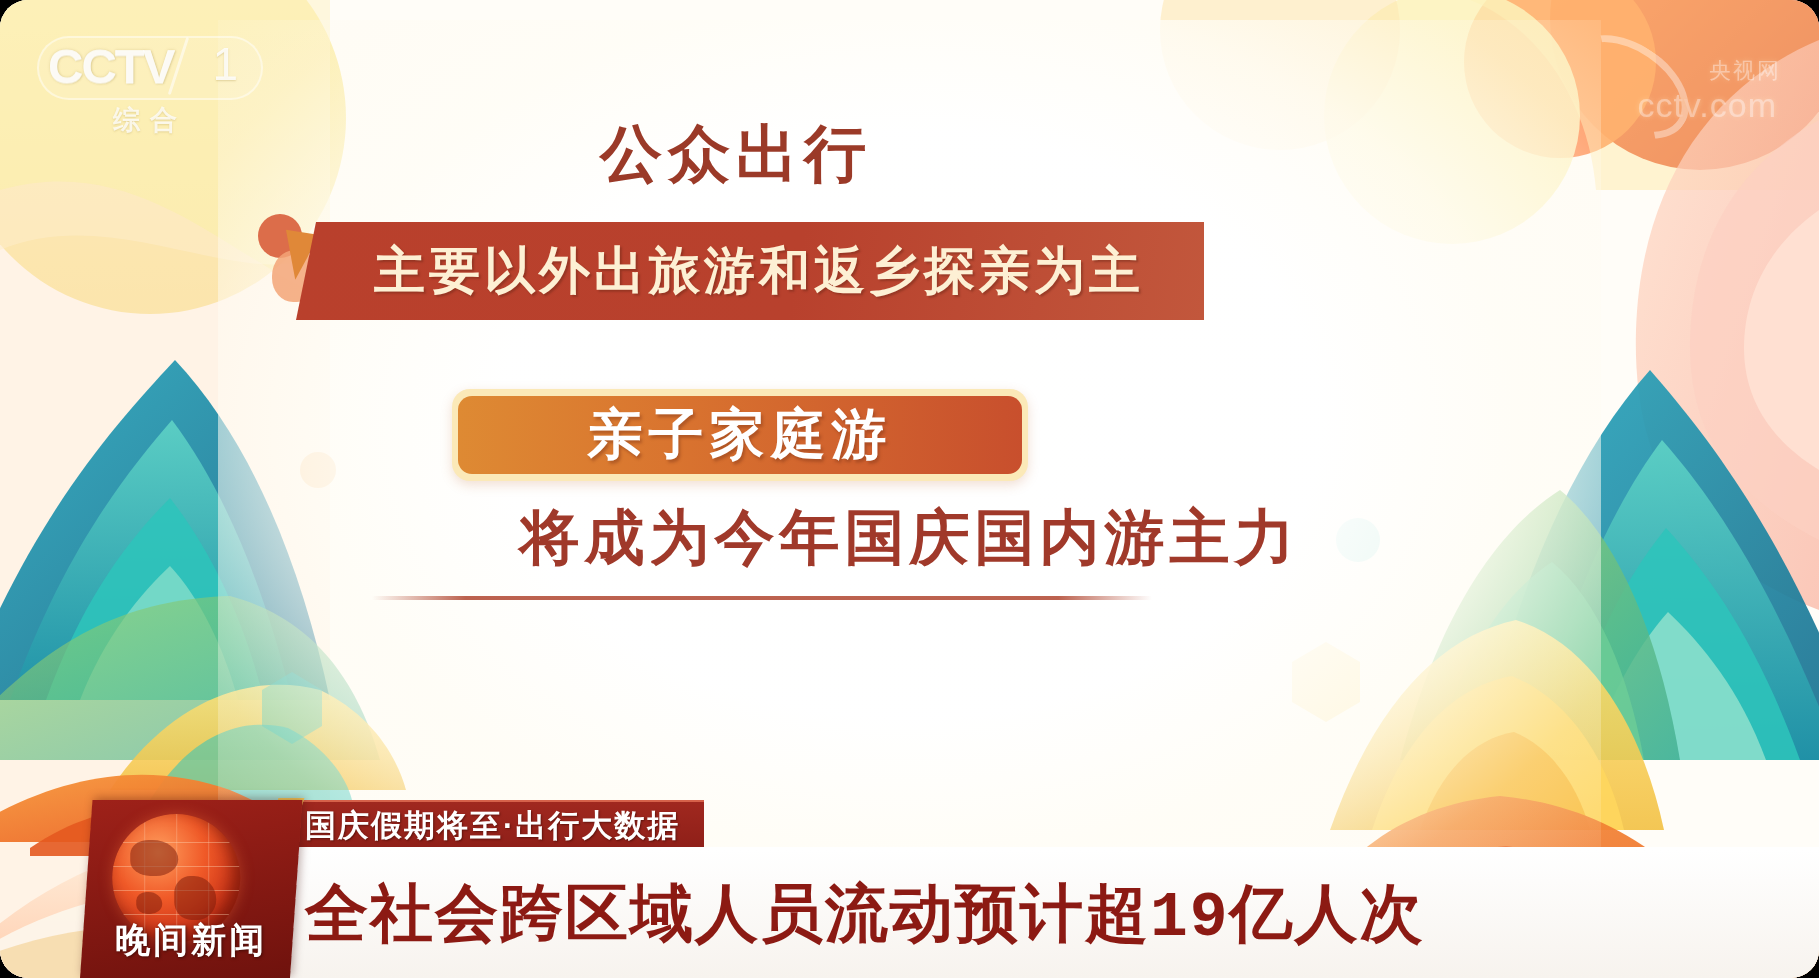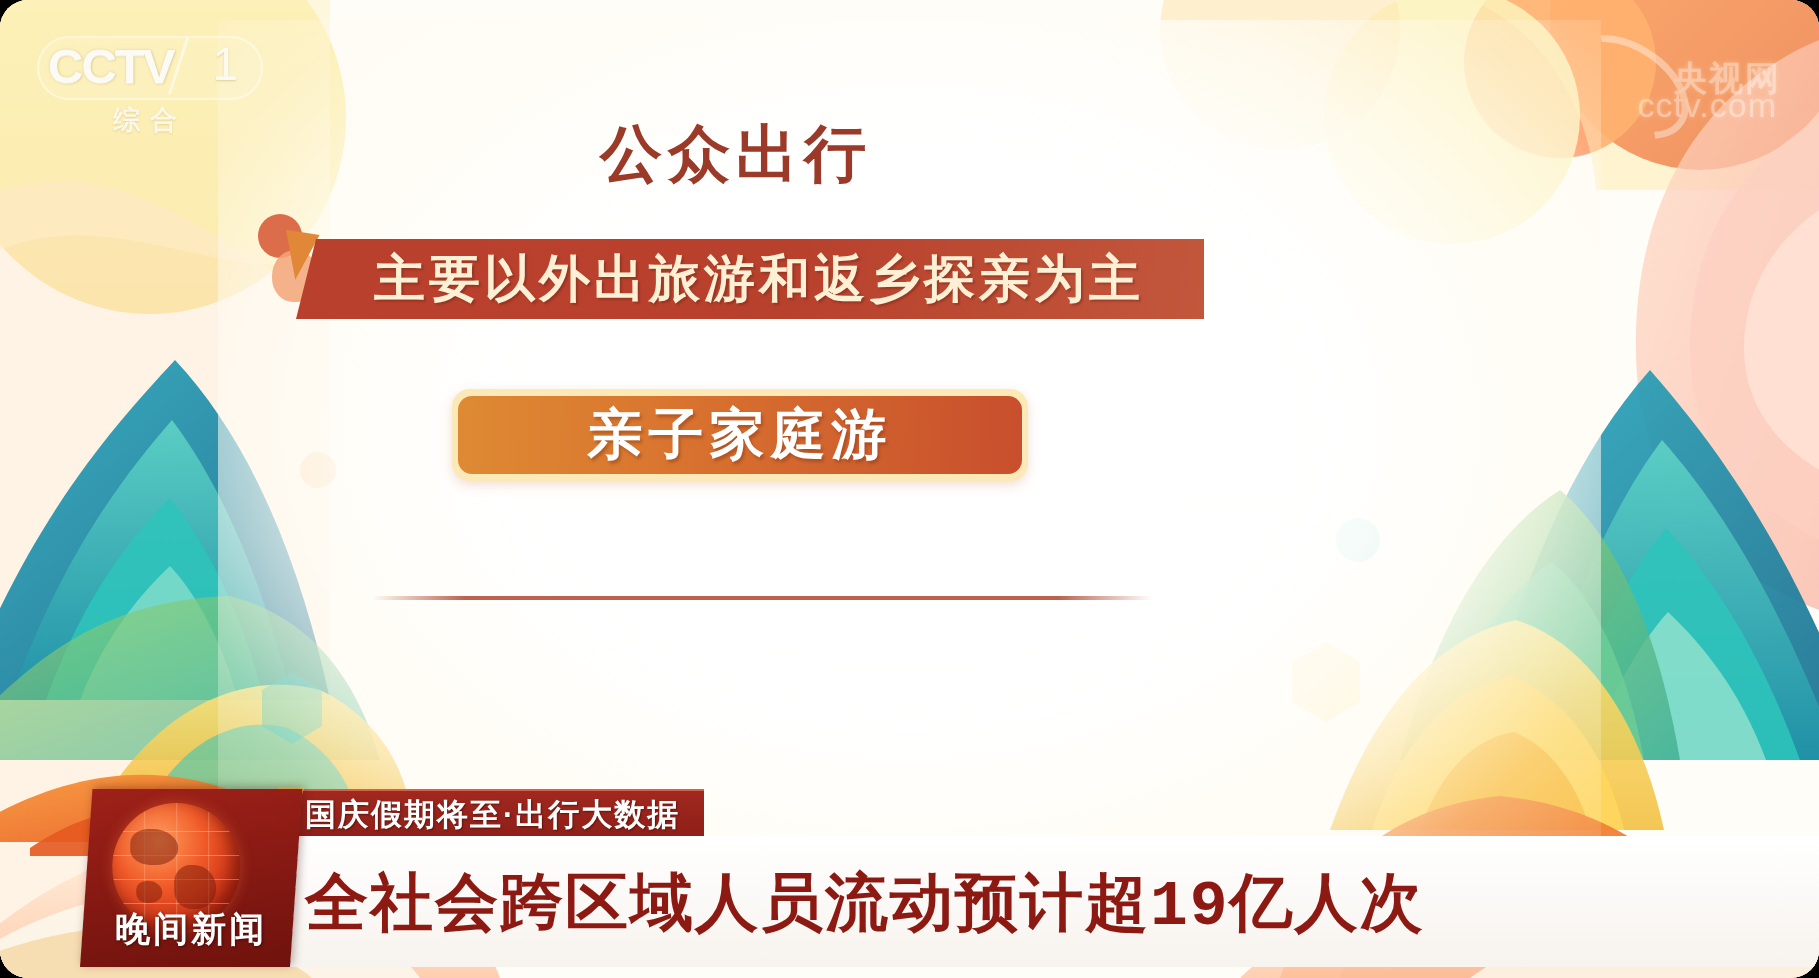--- a/index.html
+++ b/index.html
@@ -96,22 +96,22 @@
   .watermark {
     position: absolute;
     right: 32px; top: 30px;
     width: 250px; height: 92px;
     opacity: 0.45;
     pointer-events: none;
   }
   .wm-cn {
     position: absolute;
     right: 6px; top: 26px;
-    font-size: 34px;
-    font-weight: 700;
+    font-size: 22px;
+    font-weight: 400;
     letter-spacing: 2px;
     color: rgba(255,255,255,0.95);
     text-shadow: 0 0 5px rgba(255,235,190,0.85);
   }
   .wm-en {
     position: absolute;
     right: 10px; top: 56px;
     font-size: 34px;
     font-weight: 400;
     letter-spacing: 1px;
@@ -141,21 +141,21 @@
     letter-spacing: 6px;
     color: #9b3a28;
     text-shadow: 2px 2px 0 rgba(255,255,255,0.55);
     white-space: nowrap;
   }
 
   
   .red-banner-wrap {
     position: absolute;
     left: 296px; top: 222px;
-    width: 908px; height: 80px; margin-top: 17px;
+    width: 908px; height: 98px;
   }
   .red-banner {
     position: absolute;
     inset: 0;
     background: linear-gradient(100deg, #b9402c 0%, #b8412d 55%, #c2573c 100%);
     clip-path: polygon(20px 0, 100% 0, 100% 100%, 0 100%);
     box-shadow: 0 3px 9px rgba(150,70,45,0.22);
   }
   .red-banner-text {
     position: absolute;
@@ -246,21 +246,21 @@
     left: 372px; top: 596px;
     width: 780px; height: 4px;
     background: linear-gradient(90deg,
         rgba(176,70,48,0) 0%,
         rgba(176,70,48,0.85) 12%,
         rgba(176,70,48,0.85) 88%,
         rgba(176,70,48,0) 100%);
   }
 
   
-  .lower-third { position: absolute; left: 0; bottom: 11px; width: 100%; height: 260px; }
+  .lower-third { position: absolute; left: 0; bottom: 0; width: 100%; height: 260px; }
 
   .topic-bar {
     position: absolute;
     left: 283px; bottom: 128px;
     height: 50px;
     background: linear-gradient(180deg, #a0281f 0%, #8e1f18 100%);
     border-top: 2px solid #d6614a;
     padding: 0 24px 0 22px;
     display: flex;
     align-items: center;
@@ -488,20 +488,21 @@
       <div class="red-banner"></div>
       <div class="red-banner-text">主要以外出旅游和返乡探亲为主</div>
     </div>
 
     <div class="pill-wrap">
       <div class="pill-outline"></div>
       <div class="pill-inner"></div>
       <div class="pill-text">亲子家庭游</div>
     </div>
 
+    <div class="sub-line">将成为今年国庆国内游主力</div>
     <div class="sub-underline"></div>
   </div>
 
   <div class="lower-third">
 
     <div class="topic-bar">
       <span class="topic-bar-text">国庆假期将至·出行大数据</span>
     </div>
     <div class="prog-accent"></div>
 

